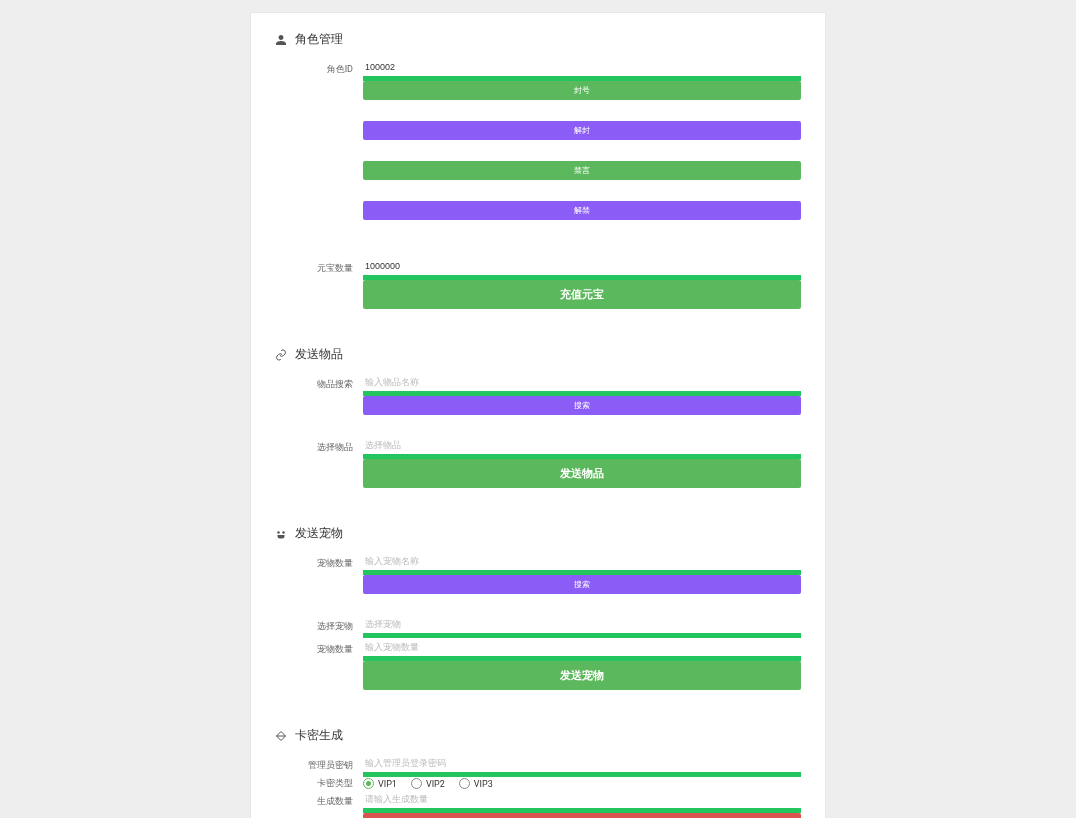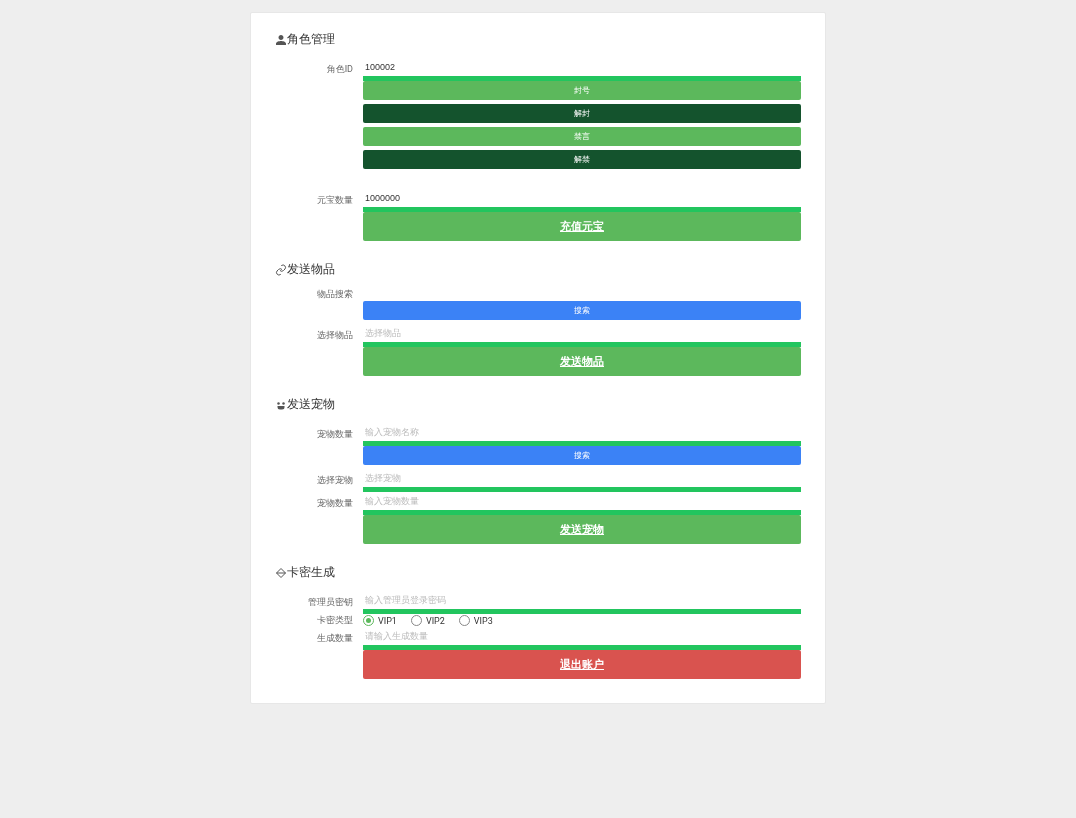--- a/index.html
+++ b/index.html
@@ -14,38 +14,39 @@
     width: 576px;
     margin: 0 auto;
     background: #fff;
     border: 1px solid #e7e7e7;
     border-radius: 2px;
     padding: 18px 24px 24px 24px;
   }
   .section-heading {
     display: flex;
     align-items: center;
+    gap: 8px;
     font-size: 12px;
     color: #333;
     font-weight: 500;
     margin-bottom: 10px;
   }
   .section-heading .icon {
     width: 12px;
     height: 12px;
     display: inline-flex;
     align-items: center;
     justify-content: center;
     color: #555;
   }
   .form-row {
     display: flex;
     align-items: center;
   }
-  .form-row.btn-row { margin-bottom: 4px; }
+  .form-row.btn-row { margin-bottom: 21px; }
   .label-col {
     width: 88px;
     text-align: right;
     padding-right: 10px;
     font-size: 9px;
     color: #666;
     flex-shrink: 0;
   }
   .control-col {
     flex: 1;
@@ -68,24 +69,24 @@
     border: none;
     border-radius: 2px;
     color: #fff;
     font-size: 9px;
     font-weight: 700;
     padding: 5px 0;
     cursor: pointer;
     text-align: center;
   }
   .btn-sm { padding: 4px 0; font-weight: 400; font-size: 8px; }
-  .btn-lg { padding: 7px 0; font-size: 11px; text-decoration: underline; }
+  .btn-lg { padding: 7px 0; font-size: 11px; }
   .btn-green   { background: #5cb85c; }
-  .btn-teal    { background: #14532d; }
-  .btn-blue    { background: #3b82f6; }
+  .btn-teal    { background: #8b5cf6; }
+  .btn-blue    { background: #8b5cf6; }
   .btn-red     { background: #d9534f; }
   .section-gap { height: 16px; }
   
   .radio-group { display: flex; gap: 14px; align-items: center; }
   .radio-item { display: flex; align-items: center; gap: 4px; font-size: 9px; color: #333; cursor: pointer; }
   .radio {
     width: 11px; height: 11px; border: 1.5px solid #5cb85c; border-radius: 50%;
     display: inline-flex; align-items: center; justify-content: center;
   }
   .radio.off { border-color: #888; }
@@ -156,20 +157,23 @@
   <div class="section-heading">
     <span class="icon">
       <svg viewBox="0 0 24 24" fill="none" stroke="currentColor" stroke-width="2">
           <path d="M10 13a5 5 0 007 0l3-3a5 5 0 00-7-7l-1 1M14 11a5 5 0 00-7 0l-3 3a5 5 0 007 7l1-1"></path>
         </svg>
     </span>
     <span>发送物品</span>
   </div>
   <div class="form-row">
     <div class="label-col">物品搜索</div>
+    <div class="control-col">
+      <input class="input" placeholder="输入物品名称" style="">
+    </div>
   </div>
   <div class="form-row btn-row">
       <div class="label-col"></div>
       <div class="control-col">
     <button class="btn btn-sm btn-blue">搜索</button>
   </div>
     </div>
   <div class="form-row">
     <div class="label-col">选择物品</div>
     <div class="control-col">

